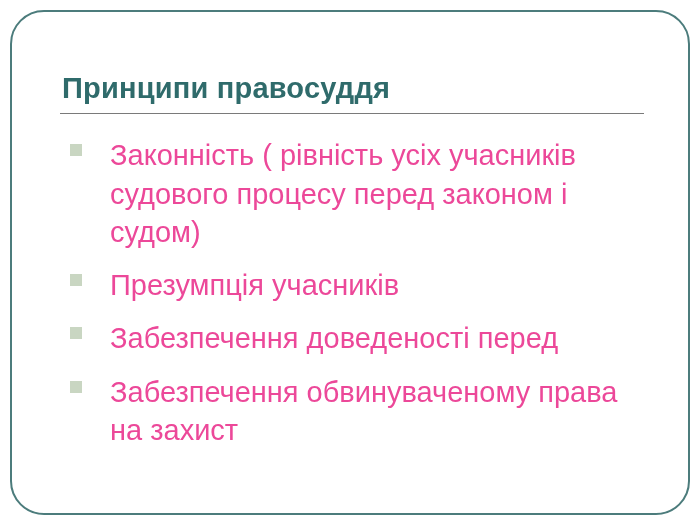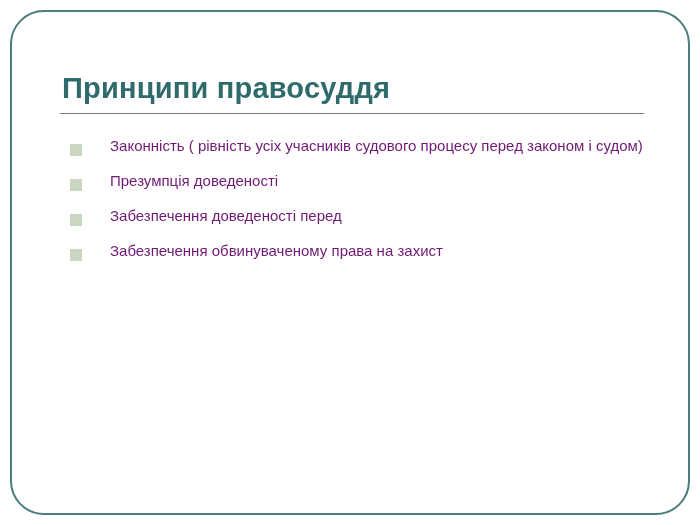--- a/index.html
+++ b/index.html
@@ -55,22 +55,22 @@
   }
   ul.bullets {
     list-style: none;
     margin: 0;
     padding: 0;
   }
   ul.bullets > li {
     position: relative;
     padding-left: 52px;
     margin-bottom: 15px;
-    font-size: 15px;
-    color: #701a75;
+    font-size: 29px;
+    color: #ec4899;
     line-height: 1.32;
   }
   ul.bullets > li:last-child {
     margin-bottom: 8px;
   }
   .bullet-marker {
     position: absolute;
     left: 12px;
     top: 8px;
     width: 12px;
@@ -92,21 +92,21 @@
     <h1 class="title">Принципи правосуддя</h1>
     <div class="title-rule"></div>
 
     <ul class="bullets">
       <li>
         <span class="bullet-marker"></span>
         <span class="bullet-text">Законність ( рівність усіх учасників судового процесу перед законом і судом)</span>
       </li>
       <li>
         <span class="bullet-marker"></span>
-        <span class="bullet-text">Презумпція доведеності</span>
+        <span class="bullet-text">Презумпція учасників</span>
       </li>
       <li>
         <span class="bullet-marker"></span>
         <span class="bullet-text">Забезпечення доведеності перед</span>
       </li>
       <li>
         <span class="bullet-marker"></span>
         <span class="bullet-text">Забезпечення обвинуваченому права на захист</span>
       </li>
     </ul>

